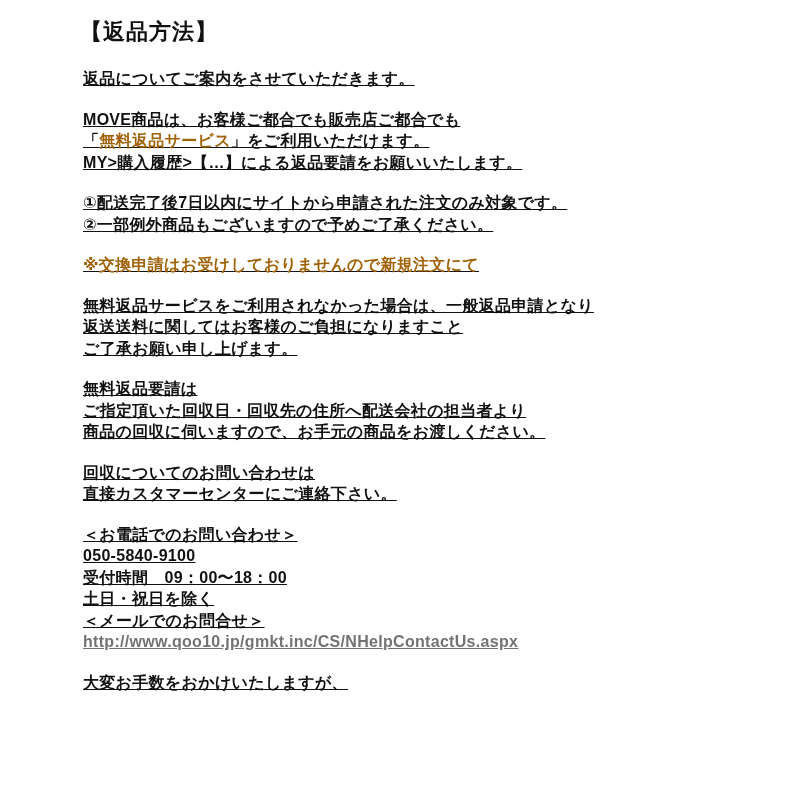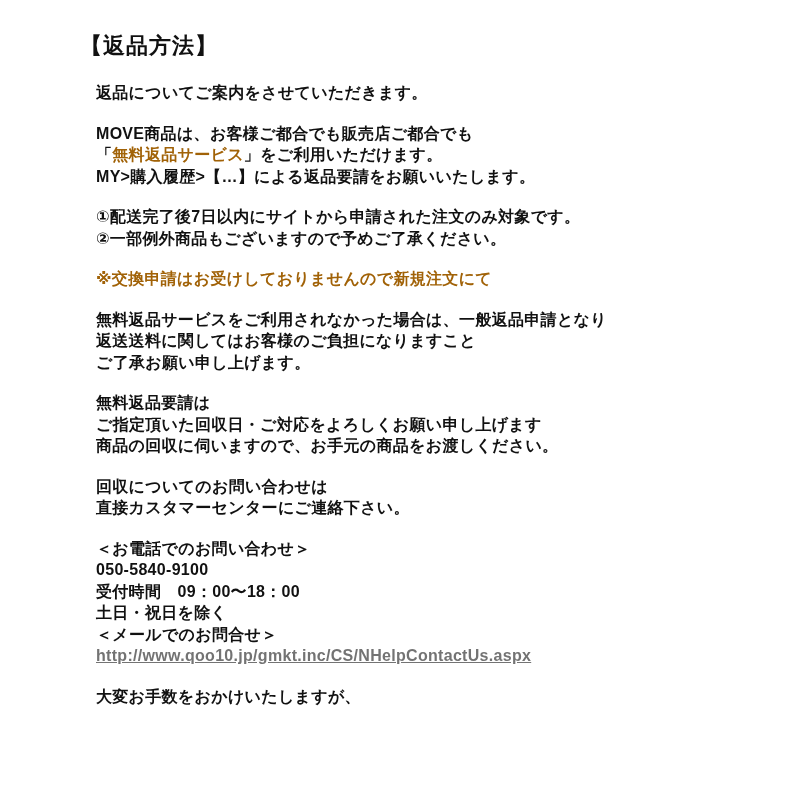--- a/index.html
+++ b/index.html
@@ -6,34 +6,35 @@
     margin: 0;
     padding: 0;
     background: #ffffff;
   }
   .page {
     position: relative;
     box-sizing: border-box;
     width: 800px;
     height: 800px;
     background: #ffffff;
-    padding: 32px 40px 0 80px;
+    padding: 18px 40px 0 80px;
     font-family: "Liberation Sans", "DejaVu Sans", sans-serif;
     font-weight: bold;
     color: #111111;
     overflow: hidden;
   }
   .title {
     font-size: 22px;
     line-height: 28px;
     margin: 0 0 22px 0;
     letter-spacing: 1px;
   }
   .para {
-    margin: 0 0 19px 16px;
+    margin: 0 0 19px 3px;
+    text-decoration: underline;
   }
   .line {
     display: block;
     font-size: 16px;
     line-height: 21.5px;
     letter-spacing: 0.3px;
   }
   .red {
     color: #a16207;
   }
@@ -70,21 +71,21 @@
   </div>
 
   <div class="para">
     <span class="line">無料返品サービスをご利用されなかった場合は、一般返品申請となり</span>
     <span class="line">返送送料に関してはお客様のご負担になりますこと</span>
     <span class="line">ご了承お願い申し上げます。</span>
   </div>
 
   <div class="para">
     <span class="line">無料返品要請は</span>
-    <span class="line">ご指定頂いた回収日・ご対応をよろしくお願い申し上げます</span>
+    <span class="line">ご指定頂いた回収日・回収先の住所へ配送会社の担当者より</span>
     <span class="line">商品の回収に伺いますので、お手元の商品をお渡しください。</span>
   </div>
 
   <div class="para">
     <span class="line">回収についてのお問い合わせは</span>
     <span class="line">直接カスタマーセンターにご連絡下さい。</span>
   </div>
 
   <div class="para">
     <span class="line">＜お電話でのお問い合わせ＞</span>

